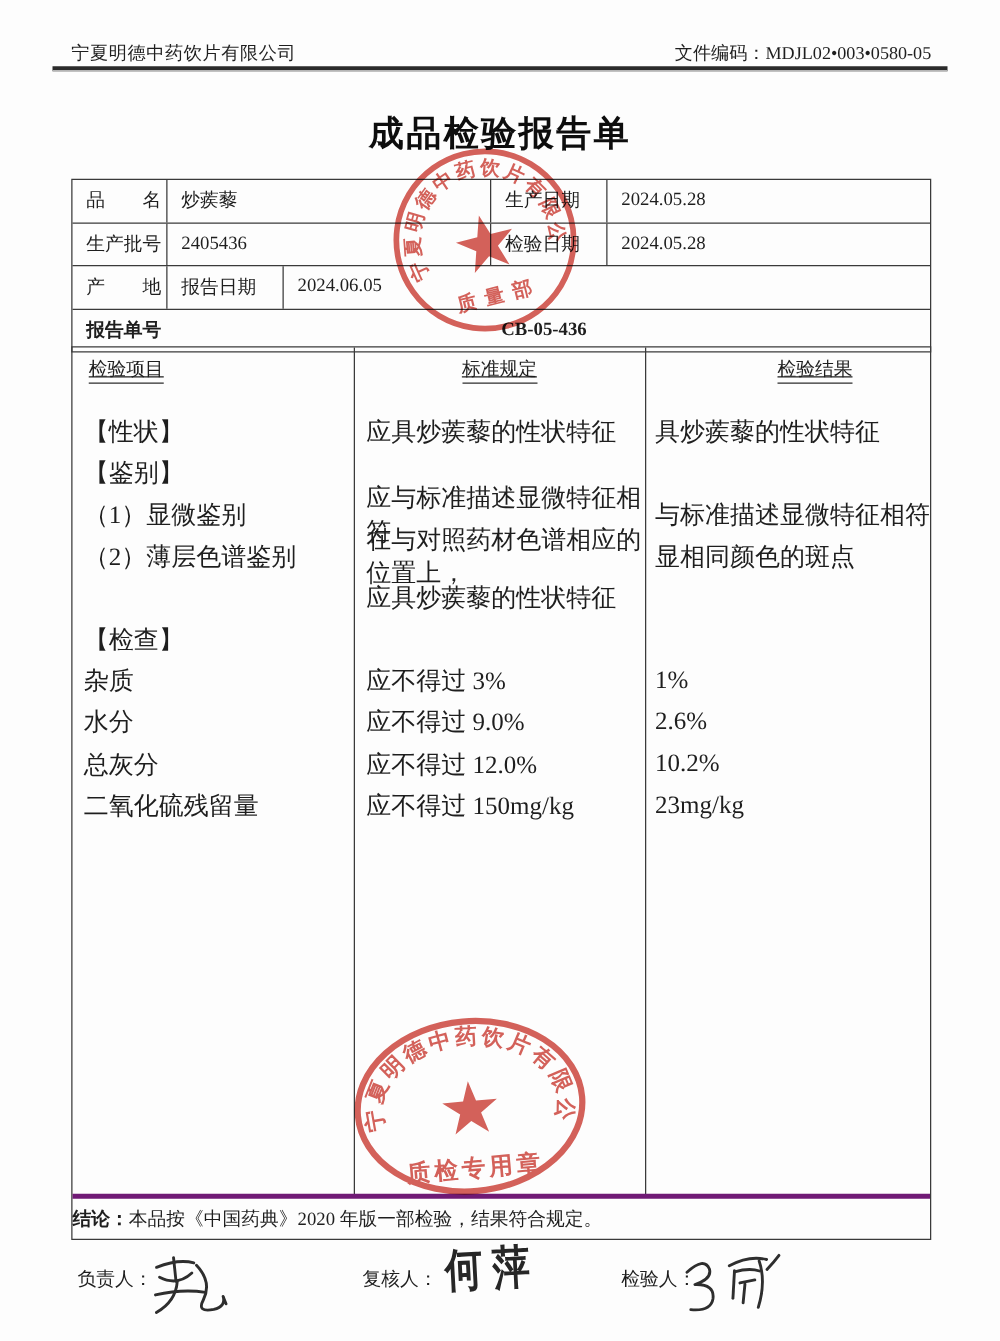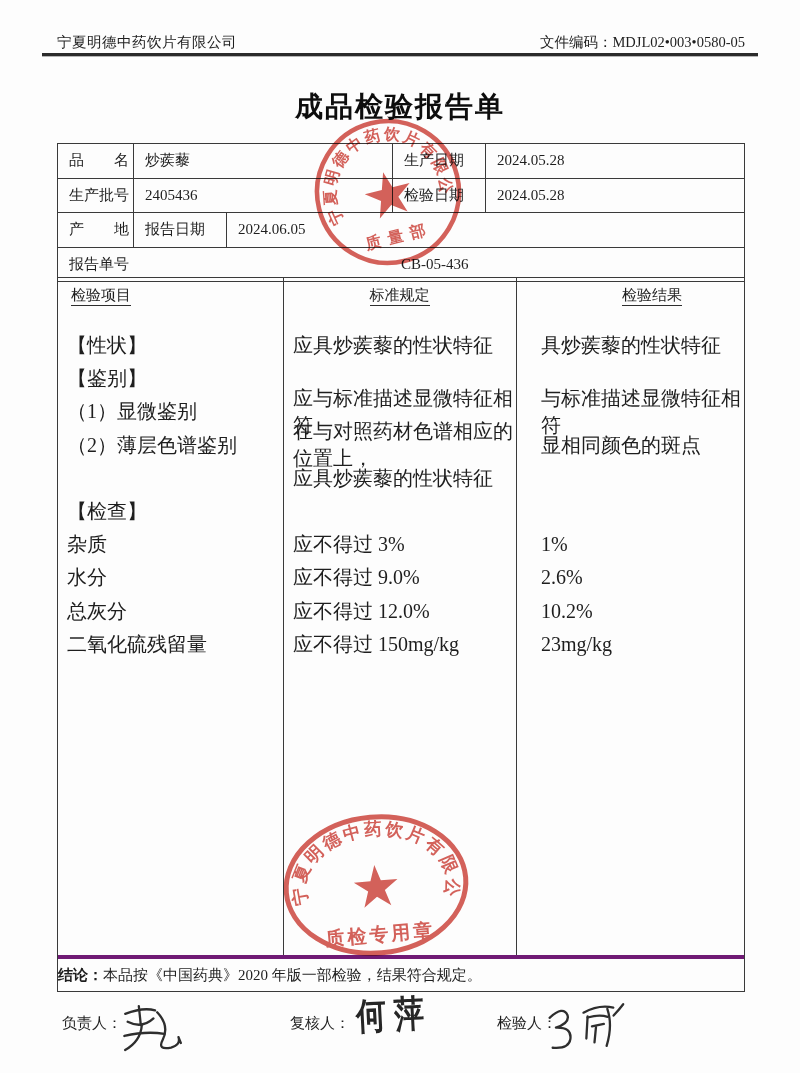--- a/index.html
+++ b/index.html
@@ -12,45 +12,45 @@
   
   .co-name{left:57px;top:33px;font-size:14.5px;letter-spacing:.5px;}
   .doc-code{right:55px;top:33px;font-size:14.5px;}
   .head-rule{left:42px;top:53px;width:716px;height:3px;background:#2b2b2b;border-bottom:1px solid #b5b5b5;}
   
   .title{left:0;top:88px;width:800px;text-align:center;font-size:28px;font-weight:bold;
     letter-spacing:2px;font-family:Liberation Serif, serif;color:#0d0d0d;}
   
   .info-table{left:57px;top:143px;width:686px;border:1px solid #3a3a3a;background:transparent;}
   .info-row{display:flex;height:33.5px;border-bottom:1px solid #3a3a3a;align-items:flex-start;font-size:15px;}
-  .info-row:last-child{border-bottom:none;}
+  .info-row:last-child{border-bottom:none;font-weight:bold;}
   .ic{height:100%;display:flex;align-items:center;box-sizing:border-box;border-right:1px solid #3a3a3a;padding-left:11px;}
   .ic:last-child{border-right:none;}
   .ic.w-label{width:76px;}
   .ic.w-val{width:259px;}
   .ic.w-label2{width:93px;}
   .ic.w-val2{flex:1;}
   .ic.w-span{width:335px;}
   
   .main-table{left:57px;top:277px;width:686px;height:713px;border:1px solid #3a3a3a;}
   .vsep{position:absolute;top:0;width:1px;height:680px;background:#3a3a3a;}
   .vsep.s1{left:225px;}
   .vsep.s2{left:458px;}
   .mt-header{position:absolute;top:0;left:0;width:100%;height:50px;display:flex;font-size:15px;}
-  .mh{box-sizing:border-box;padding-top:8px;}
+  .mh{box-sizing:border-box;padding-top:8px;text-decoration:underline;}
   .mh span{border-bottom:1px solid #2d2d2d;padding-bottom:2px;}
   .mh.c1{width:225px;padding-left:13px;}
   .mh.c2{width:233px;text-align:center;}
   .mh.c3{flex:1;text-align:center;padding-left:44px;}
   .mt-body{position:absolute;top:51px;left:0;width:100%;}
   .mrow{display:flex;height:33.2px;align-items:center;font-size:20px;}
   .mc{box-sizing:border-box;}
   .mc.c1{width:225px;padding-left:9px;}
   .mc.c2{width:233px;padding-left:10px;}
-  .mc.c3{flex:1;padding-left:25px;}
+  .mc.c3{flex:1;padding-left:8px;}
   .concl{position:absolute;left:0;bottom:0;width:100%;height:32px;border-top:4px solid #701a75;
     display:flex;align-items:center;justify-content:flex-start;font-size:15px;}
   .concl b{font-weight:bold;}
   
   .stamp{mix-blend-mode:multiply;opacity:.87;}
   .stamp-top{left:311px;top:115px;width:154px;height:154px;}
   .stamp-bottom{left:277px;top:808px;width:198px;height:154px;}
   
   .sig-label{top:1014px;font-size:15px;}
   .sl1{left:62px;} .sl2{left:290px;} .sl3{left:497px;}

